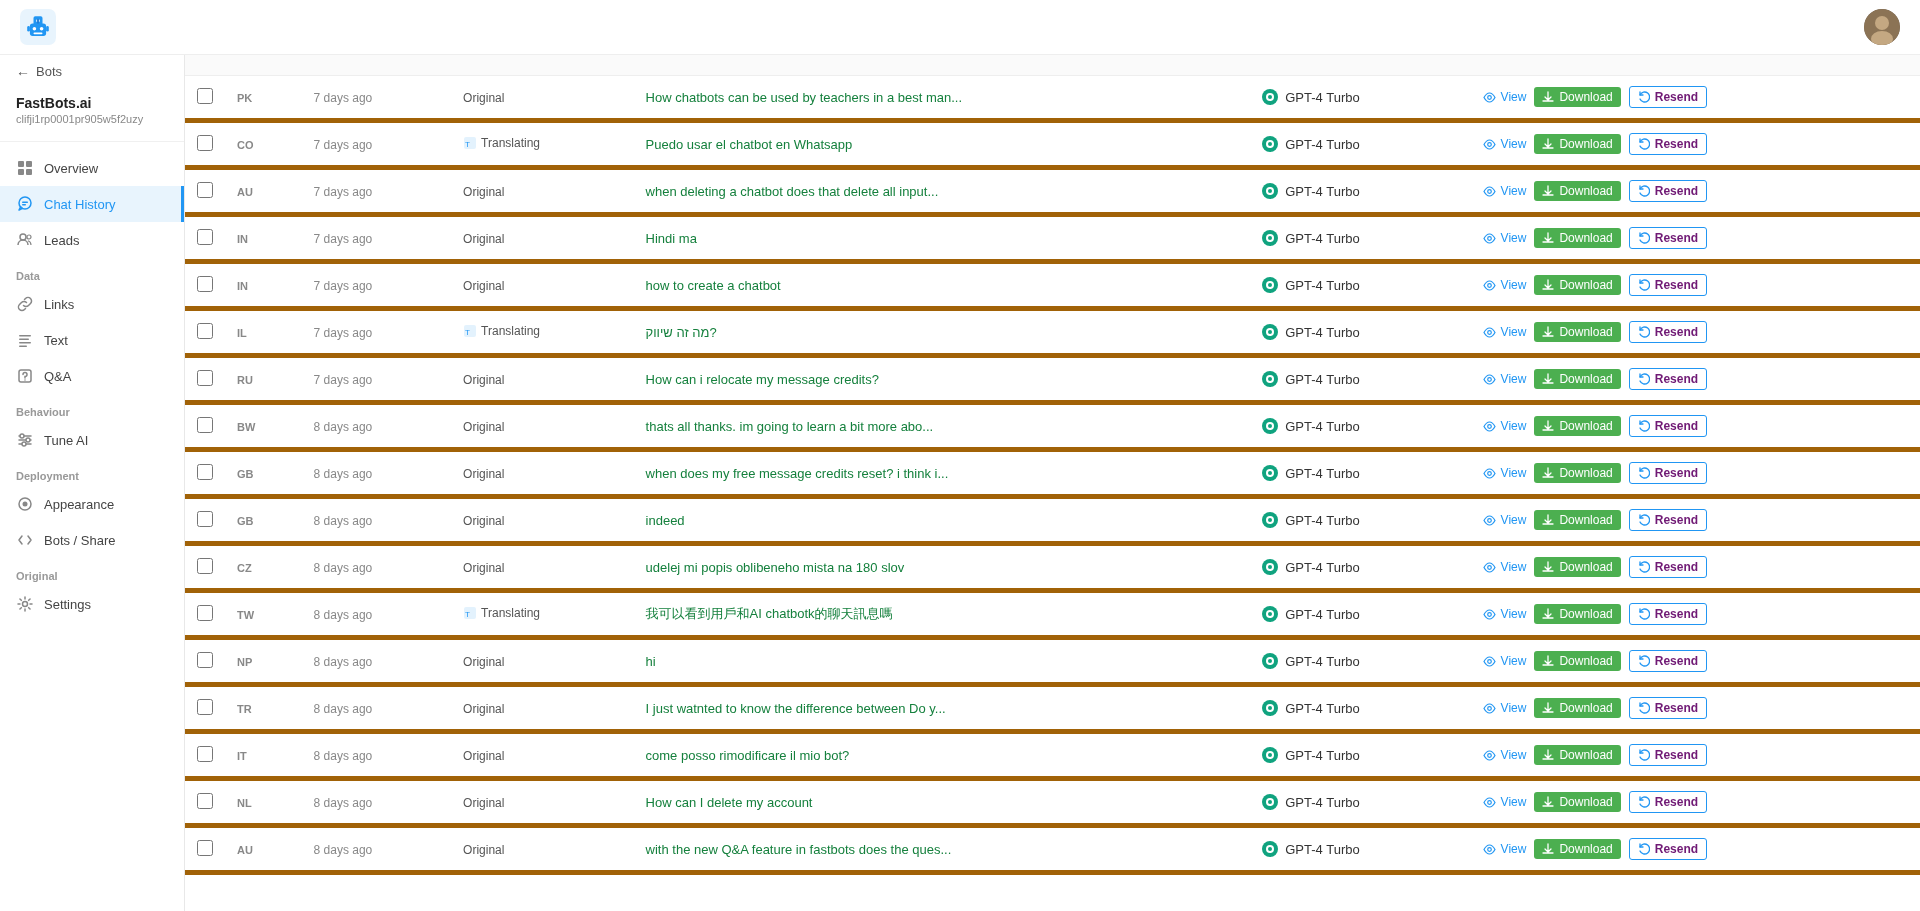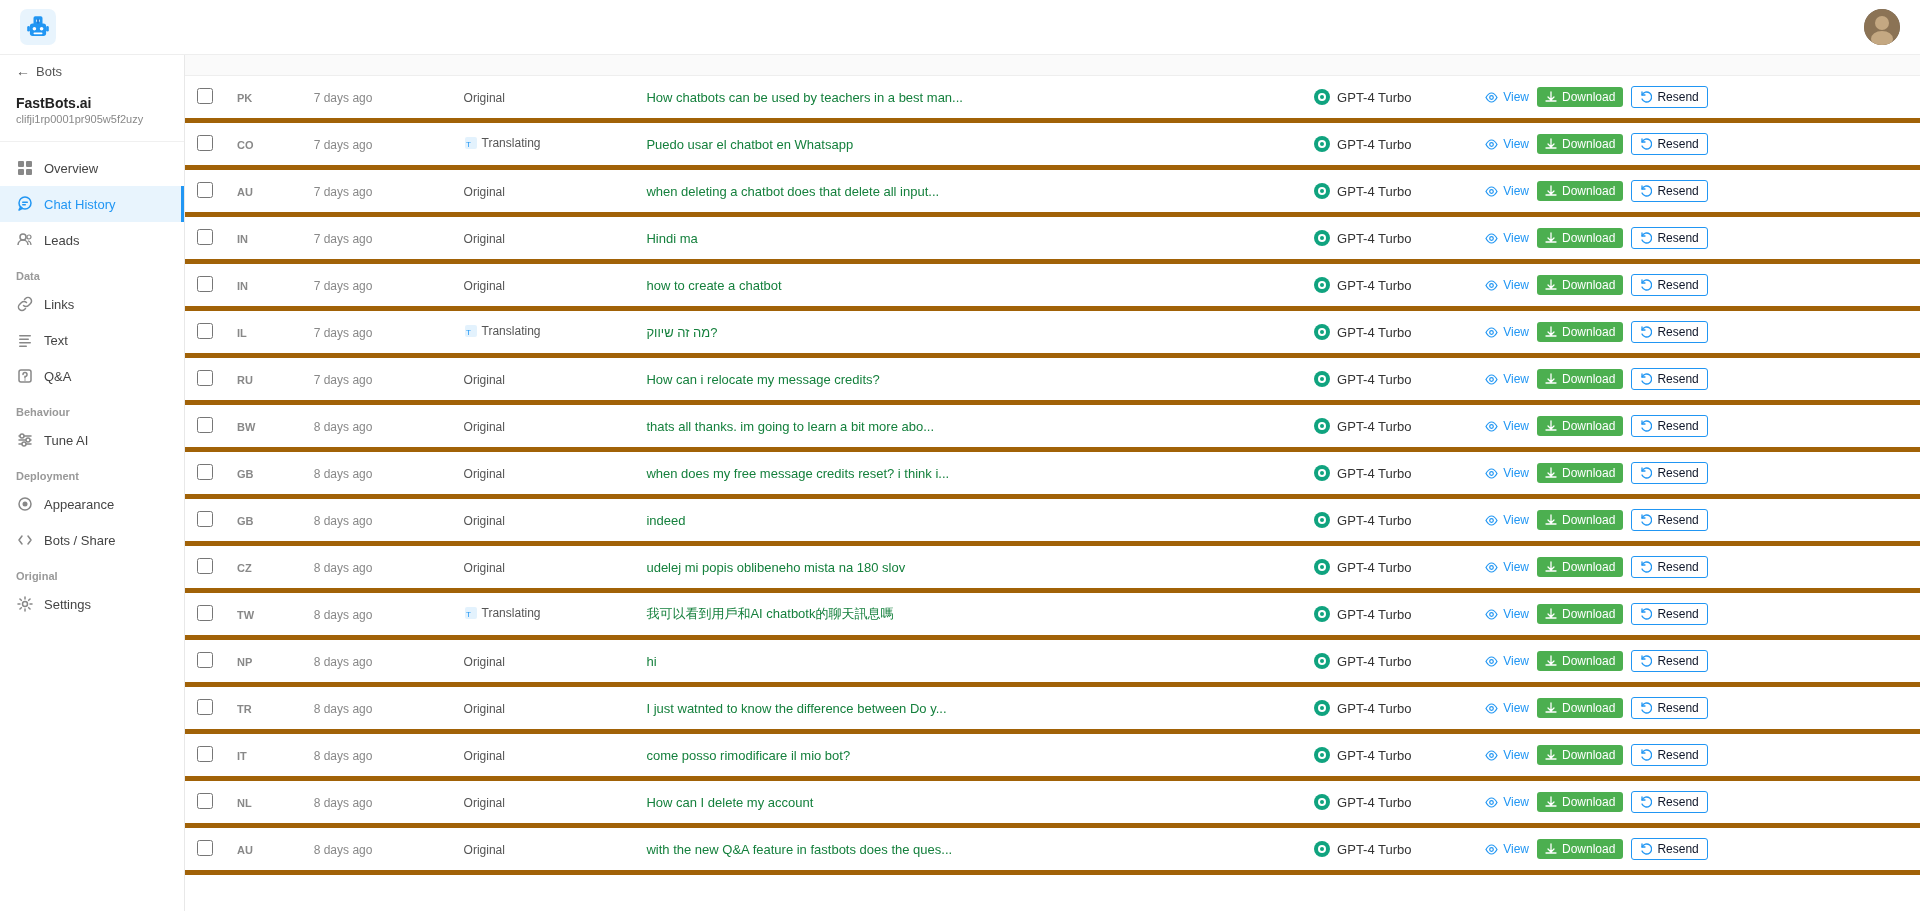--- a/index.html
+++ b/index.html
@@ -149,21 +149,20 @@
       max-width: 320px;
       overflow: hidden;
       text-overflow: ellipsis;
       white-space: nowrap;
     }
     .model-cell {
       display: flex;
       align-items: center;
       gap: 6px;
       white-space: nowrap;
-      justify-content: center;
     }
     .model-icon {
       width: 18px;
       height: 18px;
     }
     .actions-cell {
       display: flex;
       align-items: center;
       gap: 8px;
       white-space: nowrap;
@@ -188,23 +187,23 @@
       font-weight: 500;
       cursor: pointer;
       border: none;
       padding: 3px 8px;
       border-radius: 3px;
     }
     .btn-resend {
       display: inline-flex;
       align-items: center;
       gap: 3px;
-      color: #0f172a;
+      color: #701a75;
       font-size: 12px;
-      font-weight: 400;
+      font-weight: 700;
       cursor: pointer;
       border: 1px solid #2196f3;
       padding: 3px 8px;
       border-radius: 3px;
       background: #fff;
     }
     .checkbox-cell {
       width: 36px;
     }
     .row-checkbox {

